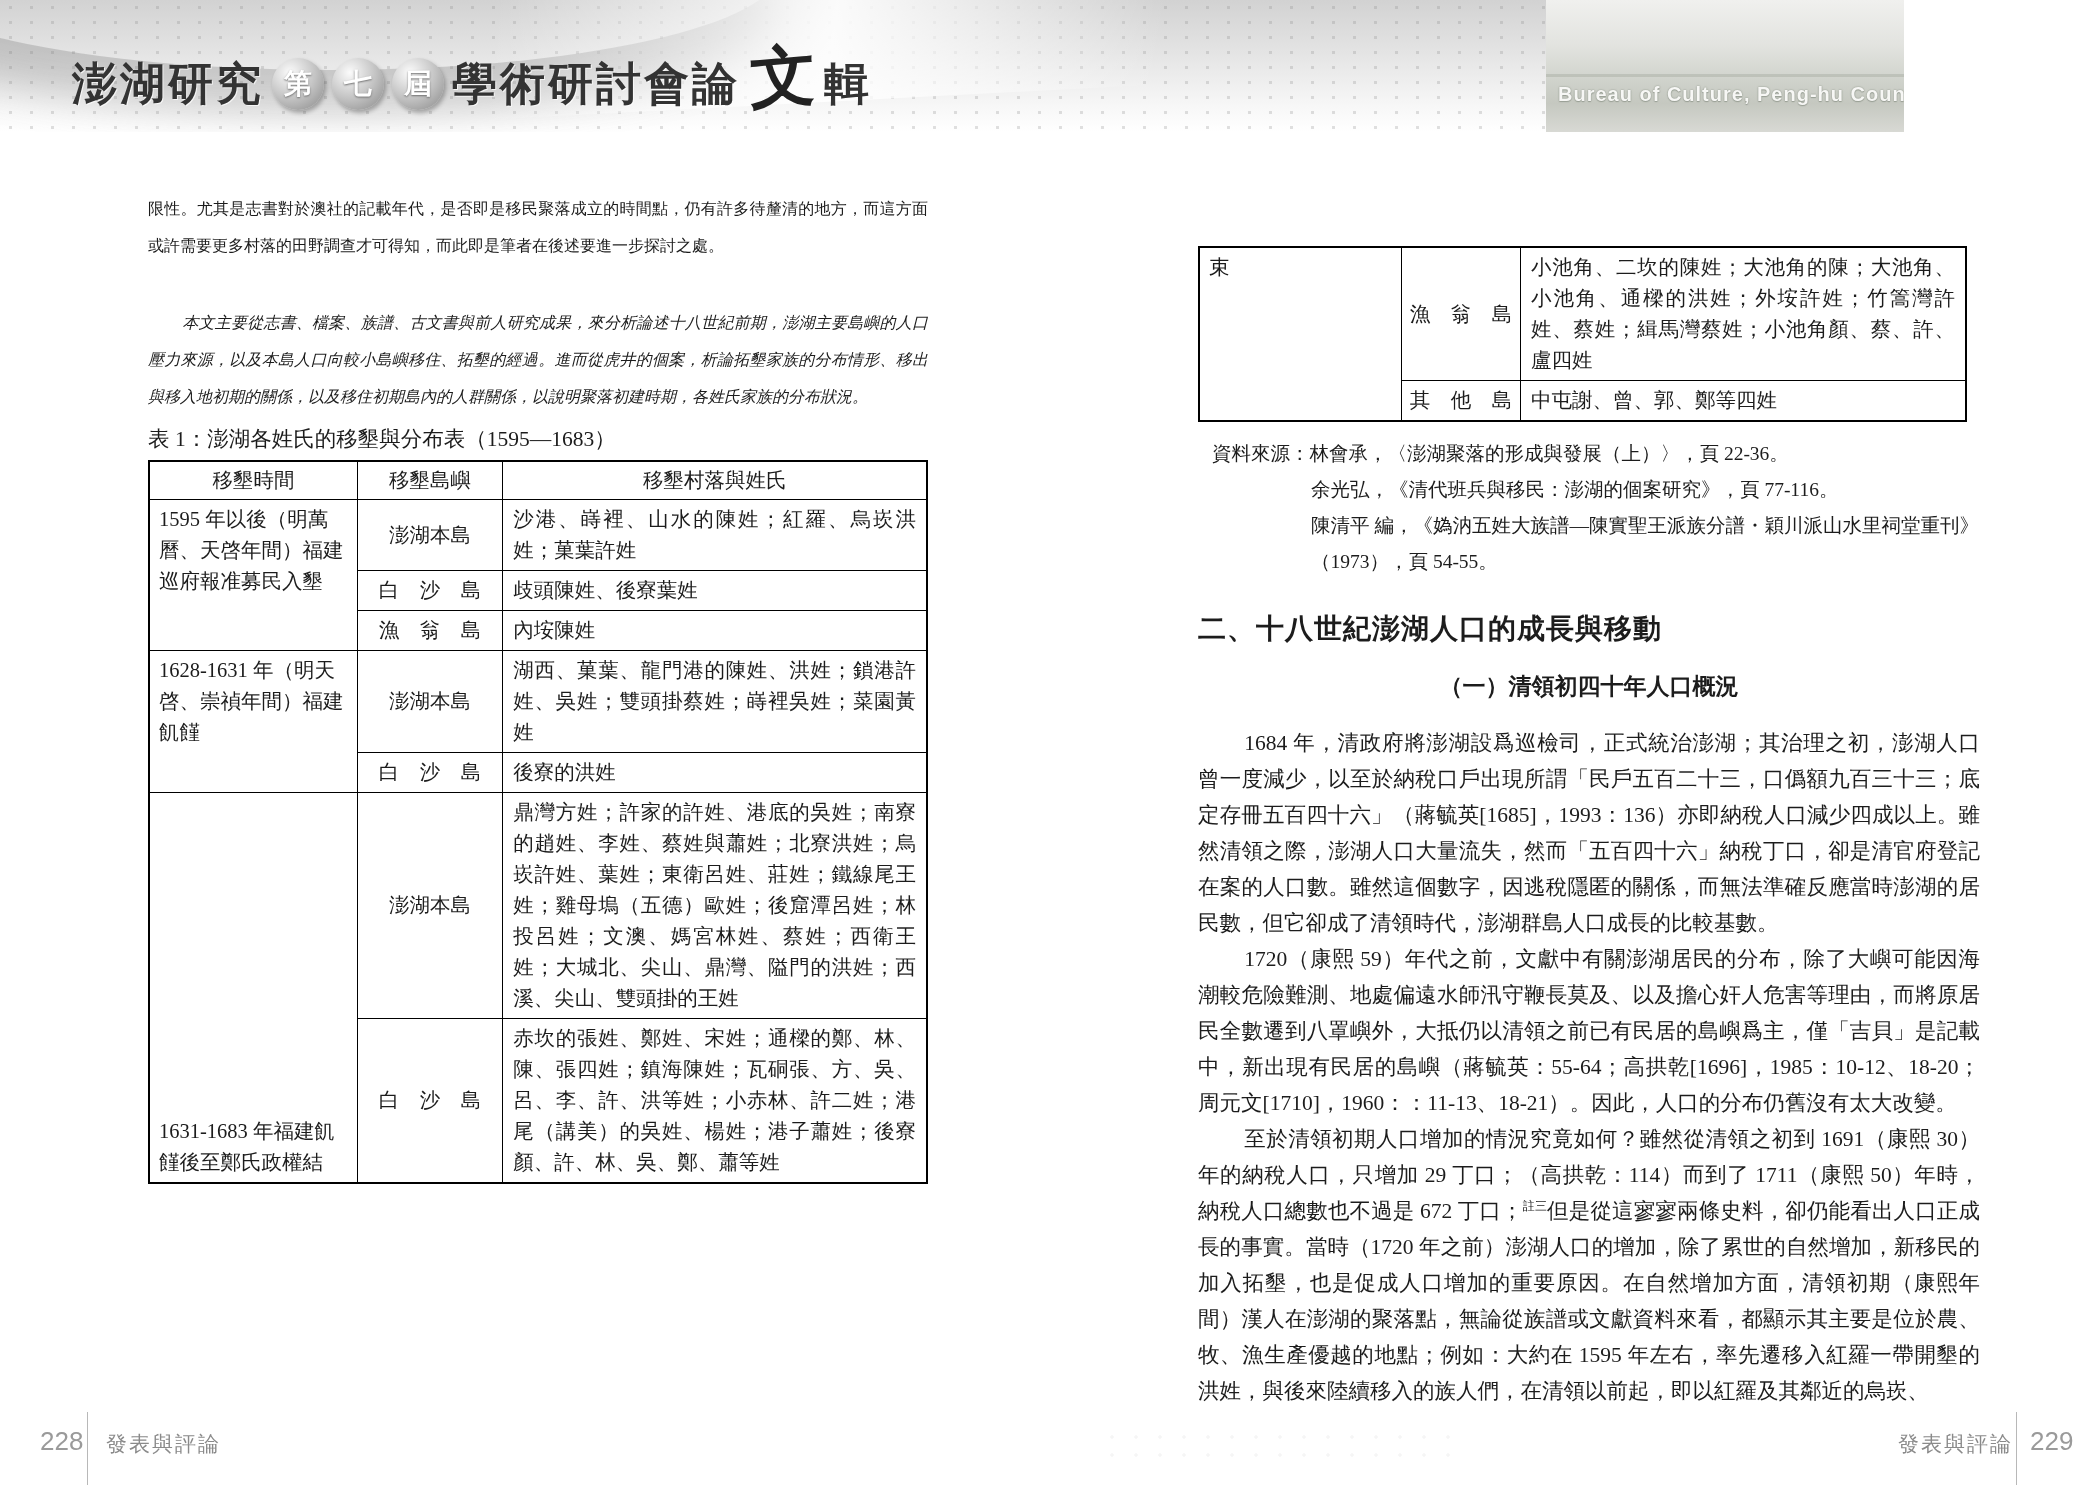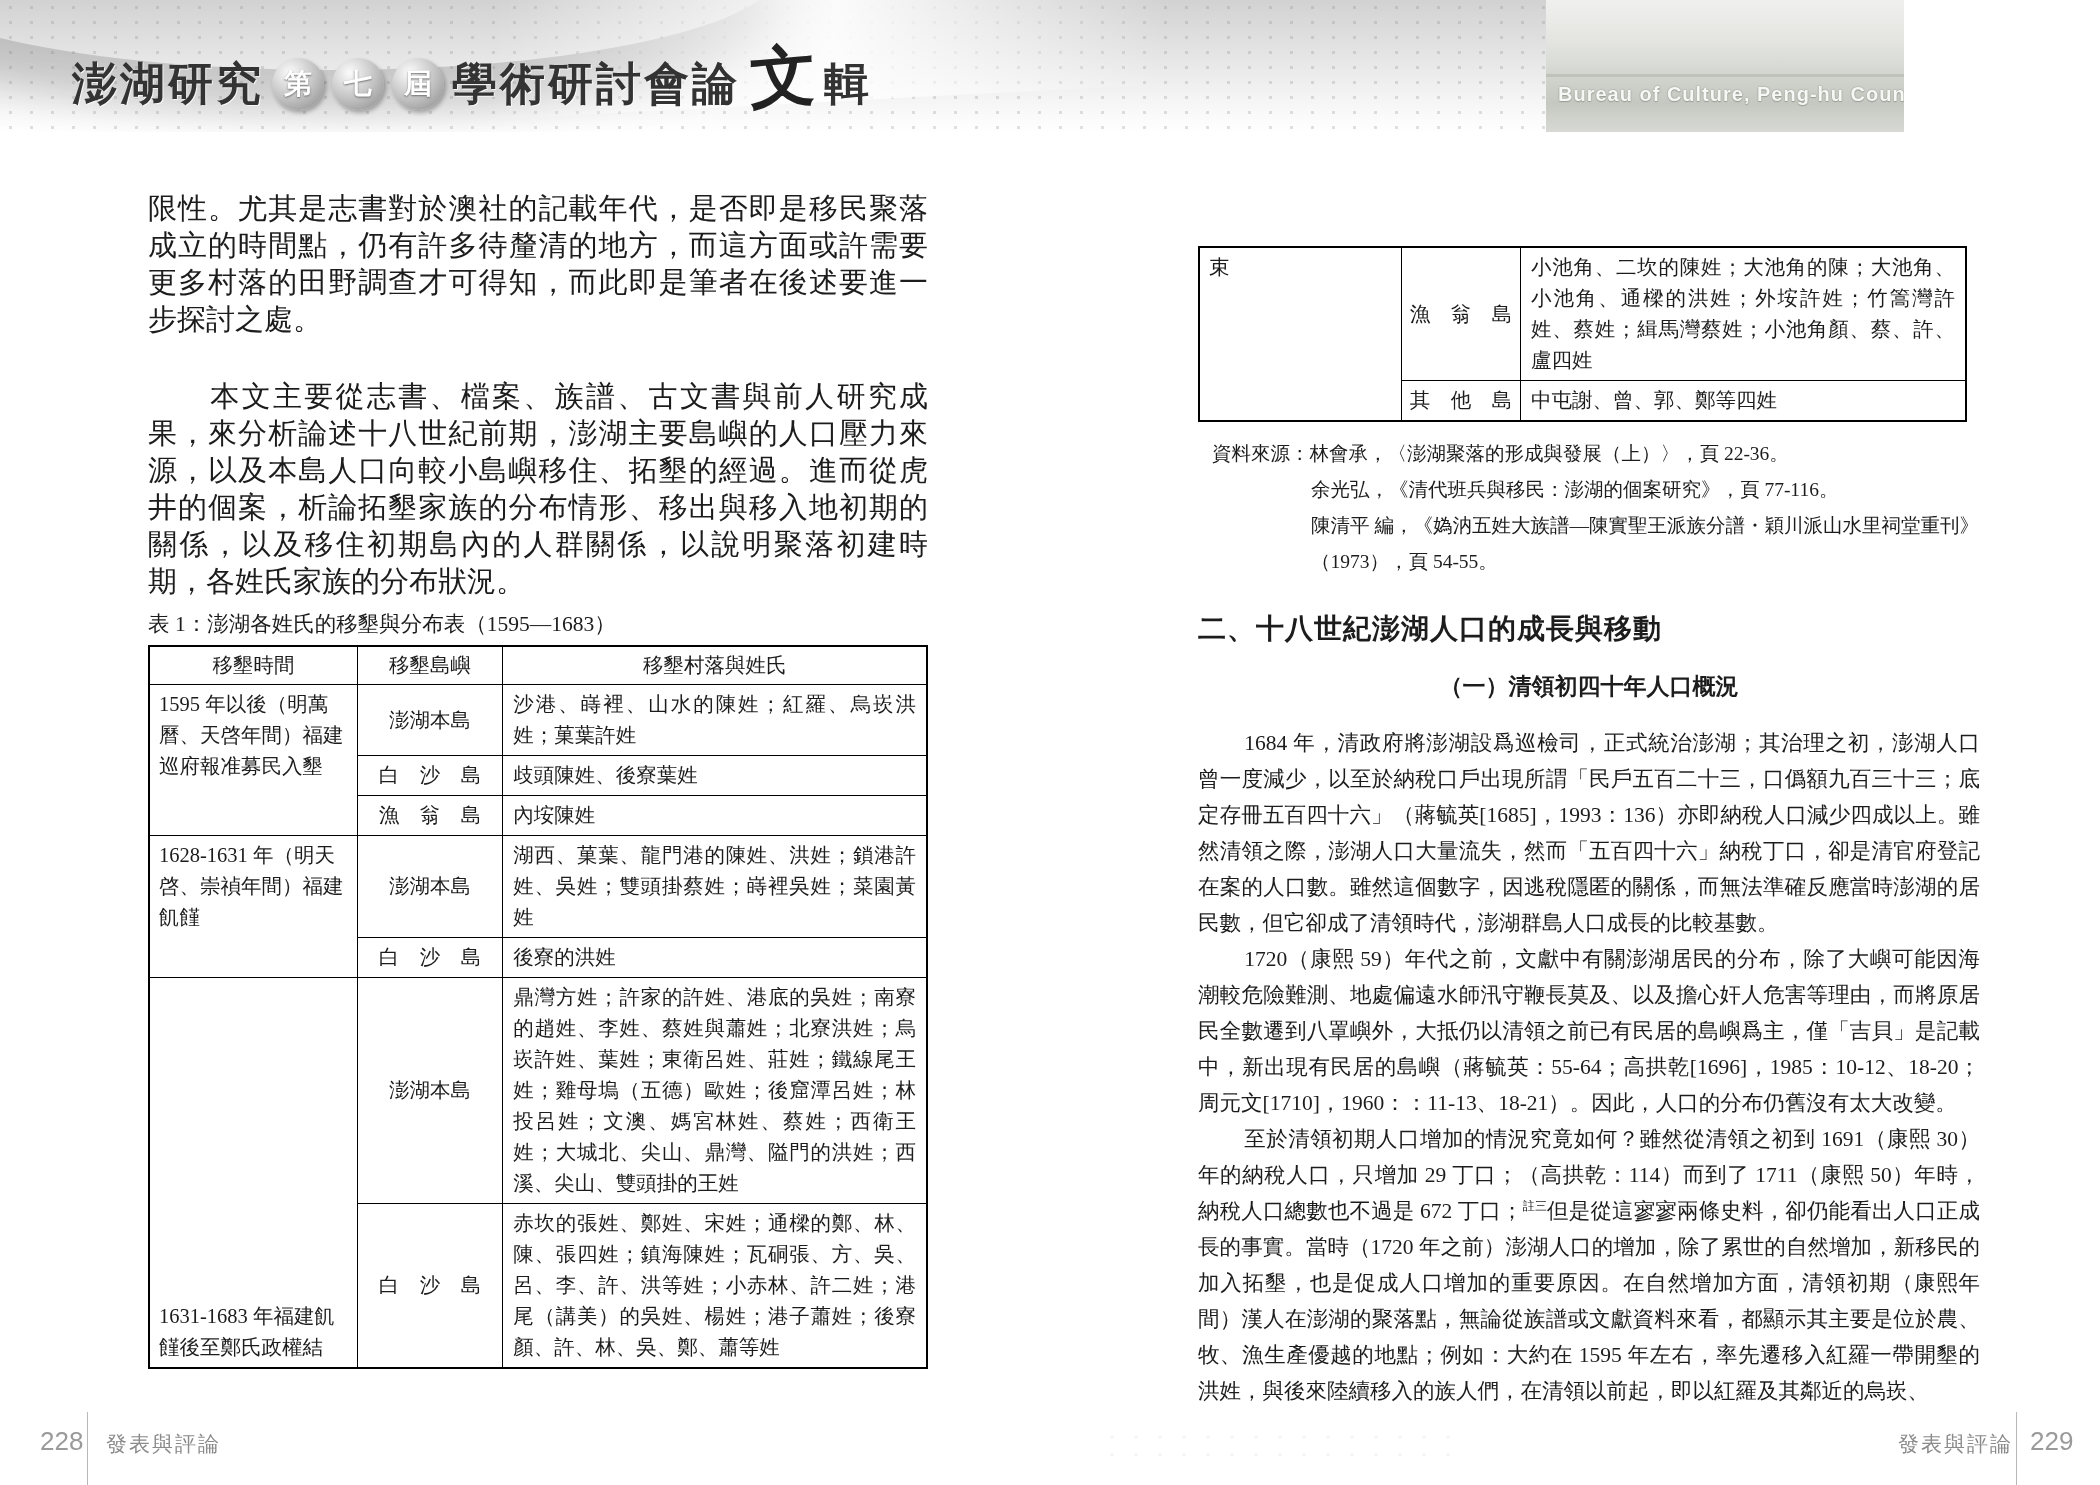--- a/index.html
+++ b/index.html
@@ -48,22 +48,22 @@
   .photo-caption{
     position:absolute;left:12px;bottom:26px;
     font-family:"Liberation Sans","DejaVu Sans",sans-serif;
     font-size:20px;font-weight:bold;letter-spacing:1px;color:#f7f7f5;
     text-shadow:0 0 2px #9aa096,0 0 1px #9aa096,0 1px 1px #9aa096;
     white-space:nowrap;
   }
   
   .left-col{position:absolute;left:148px;top:190px;width:780px;}
   .right-col{position:absolute;left:1198px;top:246px;width:782px;}
-  .para{font-size:29px;line-height:37px;text-align:justify;margin:0;}
-  .indent{text-indent:2.15em;}
+  .para{font-size:16px;line-height:37px;text-align:justify;margin:0;}
+  .indent{text-indent:2.15em;font-style:italic;}
   .mt40{margin-top:40px;}
   .tbl-title{margin-top:9px;font-size:21.5px;line-height:30px;}
   
   table.tbl{border-collapse:collapse;border:2px solid #000;margin-top:6px;
     font-size:20.5px;line-height:31px;table-layout:fixed;}
   .tbl td,.tbl th{border:1px solid #000;}
   .tbl th{font-weight:normal;text-align:center;padding:3px 20px;}
   .c-time{width:183px;vertical-align:top;padding:4px 9px;}
   .c-time.vbottom{vertical-align:bottom;}
   .c-island{width:114px;text-align:center;vertical-align:middle;padding:4px 2px;}

